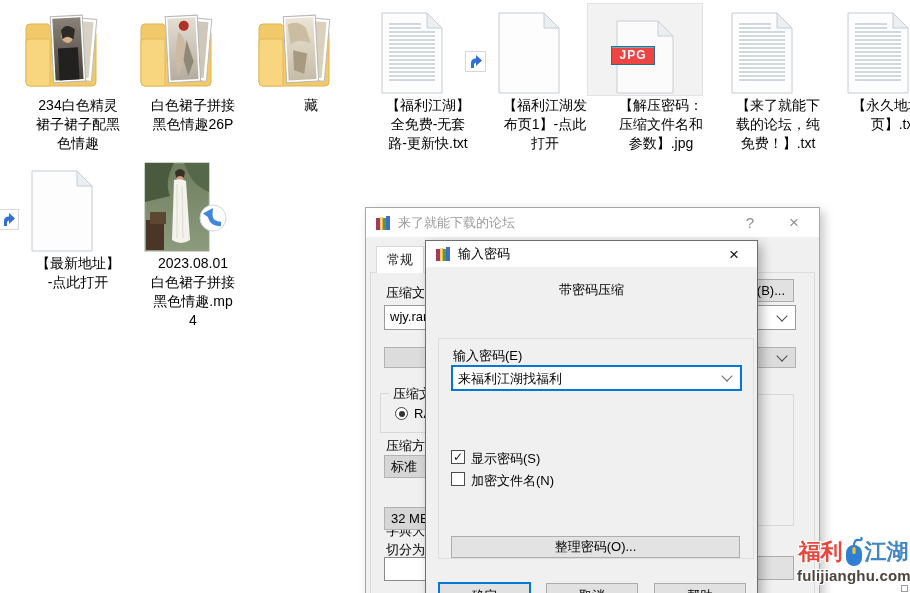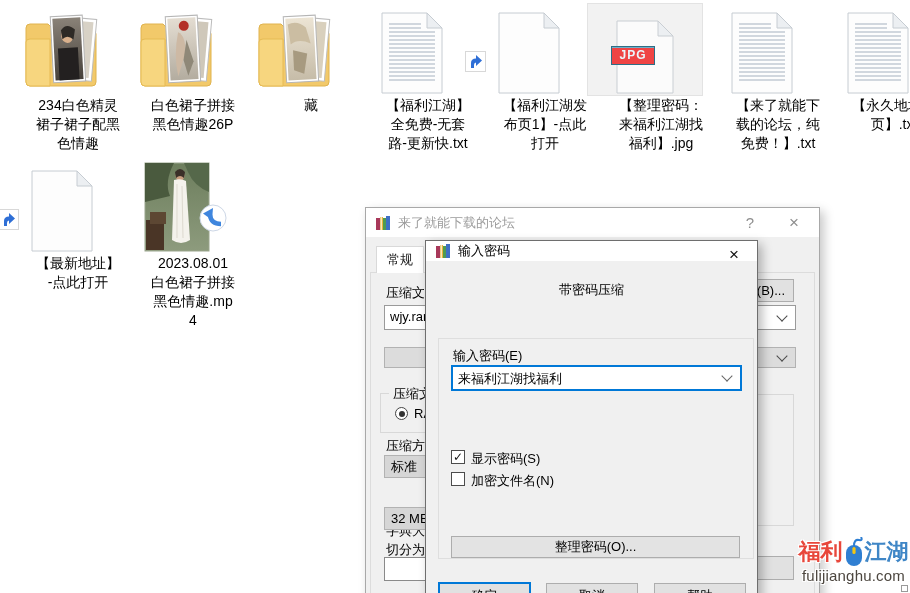--- a/index.html
+++ b/index.html
@@ -59,21 +59,21 @@
         font-size:12px; line-height:13px; text-align:center; color:#111; font-weight:bold; }
   .combo-focus { border:2px solid #0078d7; }
 
   
   .wm { position:absolute; left:797px; top:537px; z-index:30; width:113px; text-align:center; }
   .wm-row { display:flex; align-items:center; justify-content:center; }
   .wm-cn { font-size:22px; font-weight:bold;
         text-shadow:-1px -1px 0 #fff,1px -1px 0 #fff,-1px 1px 0 #fff,1px 1px 0 #fff; }
   .wm-red { color:#e8473b; }
   .wm-blue { color:#3f86c6; }
-  .wm-url { font-size:15px; font-weight:normal; color:#4c463f; letter-spacing:.2px;
+  .wm-url { font-size:15px; font-weight:bold; color:#4c463f; letter-spacing:.2px;
         text-shadow:-1px -1px 0 #fff,1px -1px 0 #fff,-1px 1px 0 #fff,1px 1px 0 #fff; }
   .corner-mark { position:absolute; left:901px; top:585px; width:7px; height:7px;
         border:1px solid #9a9a9a; background:#fff; z-index:31; }
 </style>
 </head>
 <body>
 
 <div class="hl"></div>
 
 <div class="desk-item" style="left:4px;top:6px;">
@@ -183,21 +183,21 @@
 </div>
 
 <div class="desk-item" style="left:587px;top:6px;">
   <div class="icon-box">
     <svg width="58" height="74" viewBox="0 0 58 74">
       <path d="M1 1 H42 L57 16 V73 H1 Z" fill="#fbfbfb" stroke="#c9ced3"></path>
       <path d="M42 1 L42 16 H57 Z" fill="#eceff2" stroke="#c9ced3"></path>
     </svg>
     <div class="jpg-badge">JPG</div>
   </div>
-  <div class="caption">【整理密码：来福利江湖找福利】.jpg</div>
+  <div class="caption">【解压密码：压缩文件名和参数】.jpg</div>
 </div>
 
 <div class="desk-item" style="left:704px;top:6px;">
   <div class="icon-box">
     <svg width="62" height="82" viewBox="0 0 62 82">
       <path d="M1 1 H46 L61 16 V81 H1 Z" fill="#fdfdfd" stroke="#c6ccd2"></path>
       <path d="M46 1 L46 16 H61 Z" fill="#eceff2" stroke="#c6ccd2"></path>
       <path d="M8 12 H40 M8 16 H40 M8 20 H54 M8 24 H54 M8 28 H54 M8 32 H54 M8 36 H54 M8 40 H54 M8 44 H54 M8 48 H54 M8 52 H54 M8 56 H54 M8 60 H54 M8 64 H54 M8 68 H54" stroke="#c2cad4" stroke-width="1.4"></path>
     </svg>
   </div>
@@ -308,21 +308,21 @@
     <span>32 MB</span>
   </div>
 
   <div class="lbl" style="left:20px;top:333px;">切分为</div>
   <div class="field" style="left:18px;top:349px;width:200px;height:24px;"></div>
 
   <div class="btn" style="left:295px;top:348px;width:133px;height:24px;"></div>
 </div>
 
 <div class="dlg dlg-pass">
-  <div class="titlebar" style="height:20px;">
+  <div class="titlebar" style="height:26px;">
     <svg width="16" height="16" viewBox="0 0 16 16">
       <rect x="1" y="3" width="4" height="12" fill="#a8385a"></rect>
       <rect x="5" y="2" width="3" height="13" fill="#e8b23c"></rect>
       <rect x="8" y="3" width="3" height="12" fill="#4f9c4f"></rect>
       <rect x="11" y="1" width="4" height="14" fill="#3f6fc4"></rect>
       <rect x="5.6" y="2" width="1.2" height="13" fill="#fdf6e0"></rect>
     </svg>
     <span class="ttl t-active">输入密码</span>
     <span class="cap-btn" style="right:6px;color:#111;font-size:17px;height:28px;line-height:28px;">×</span>
   </div>

